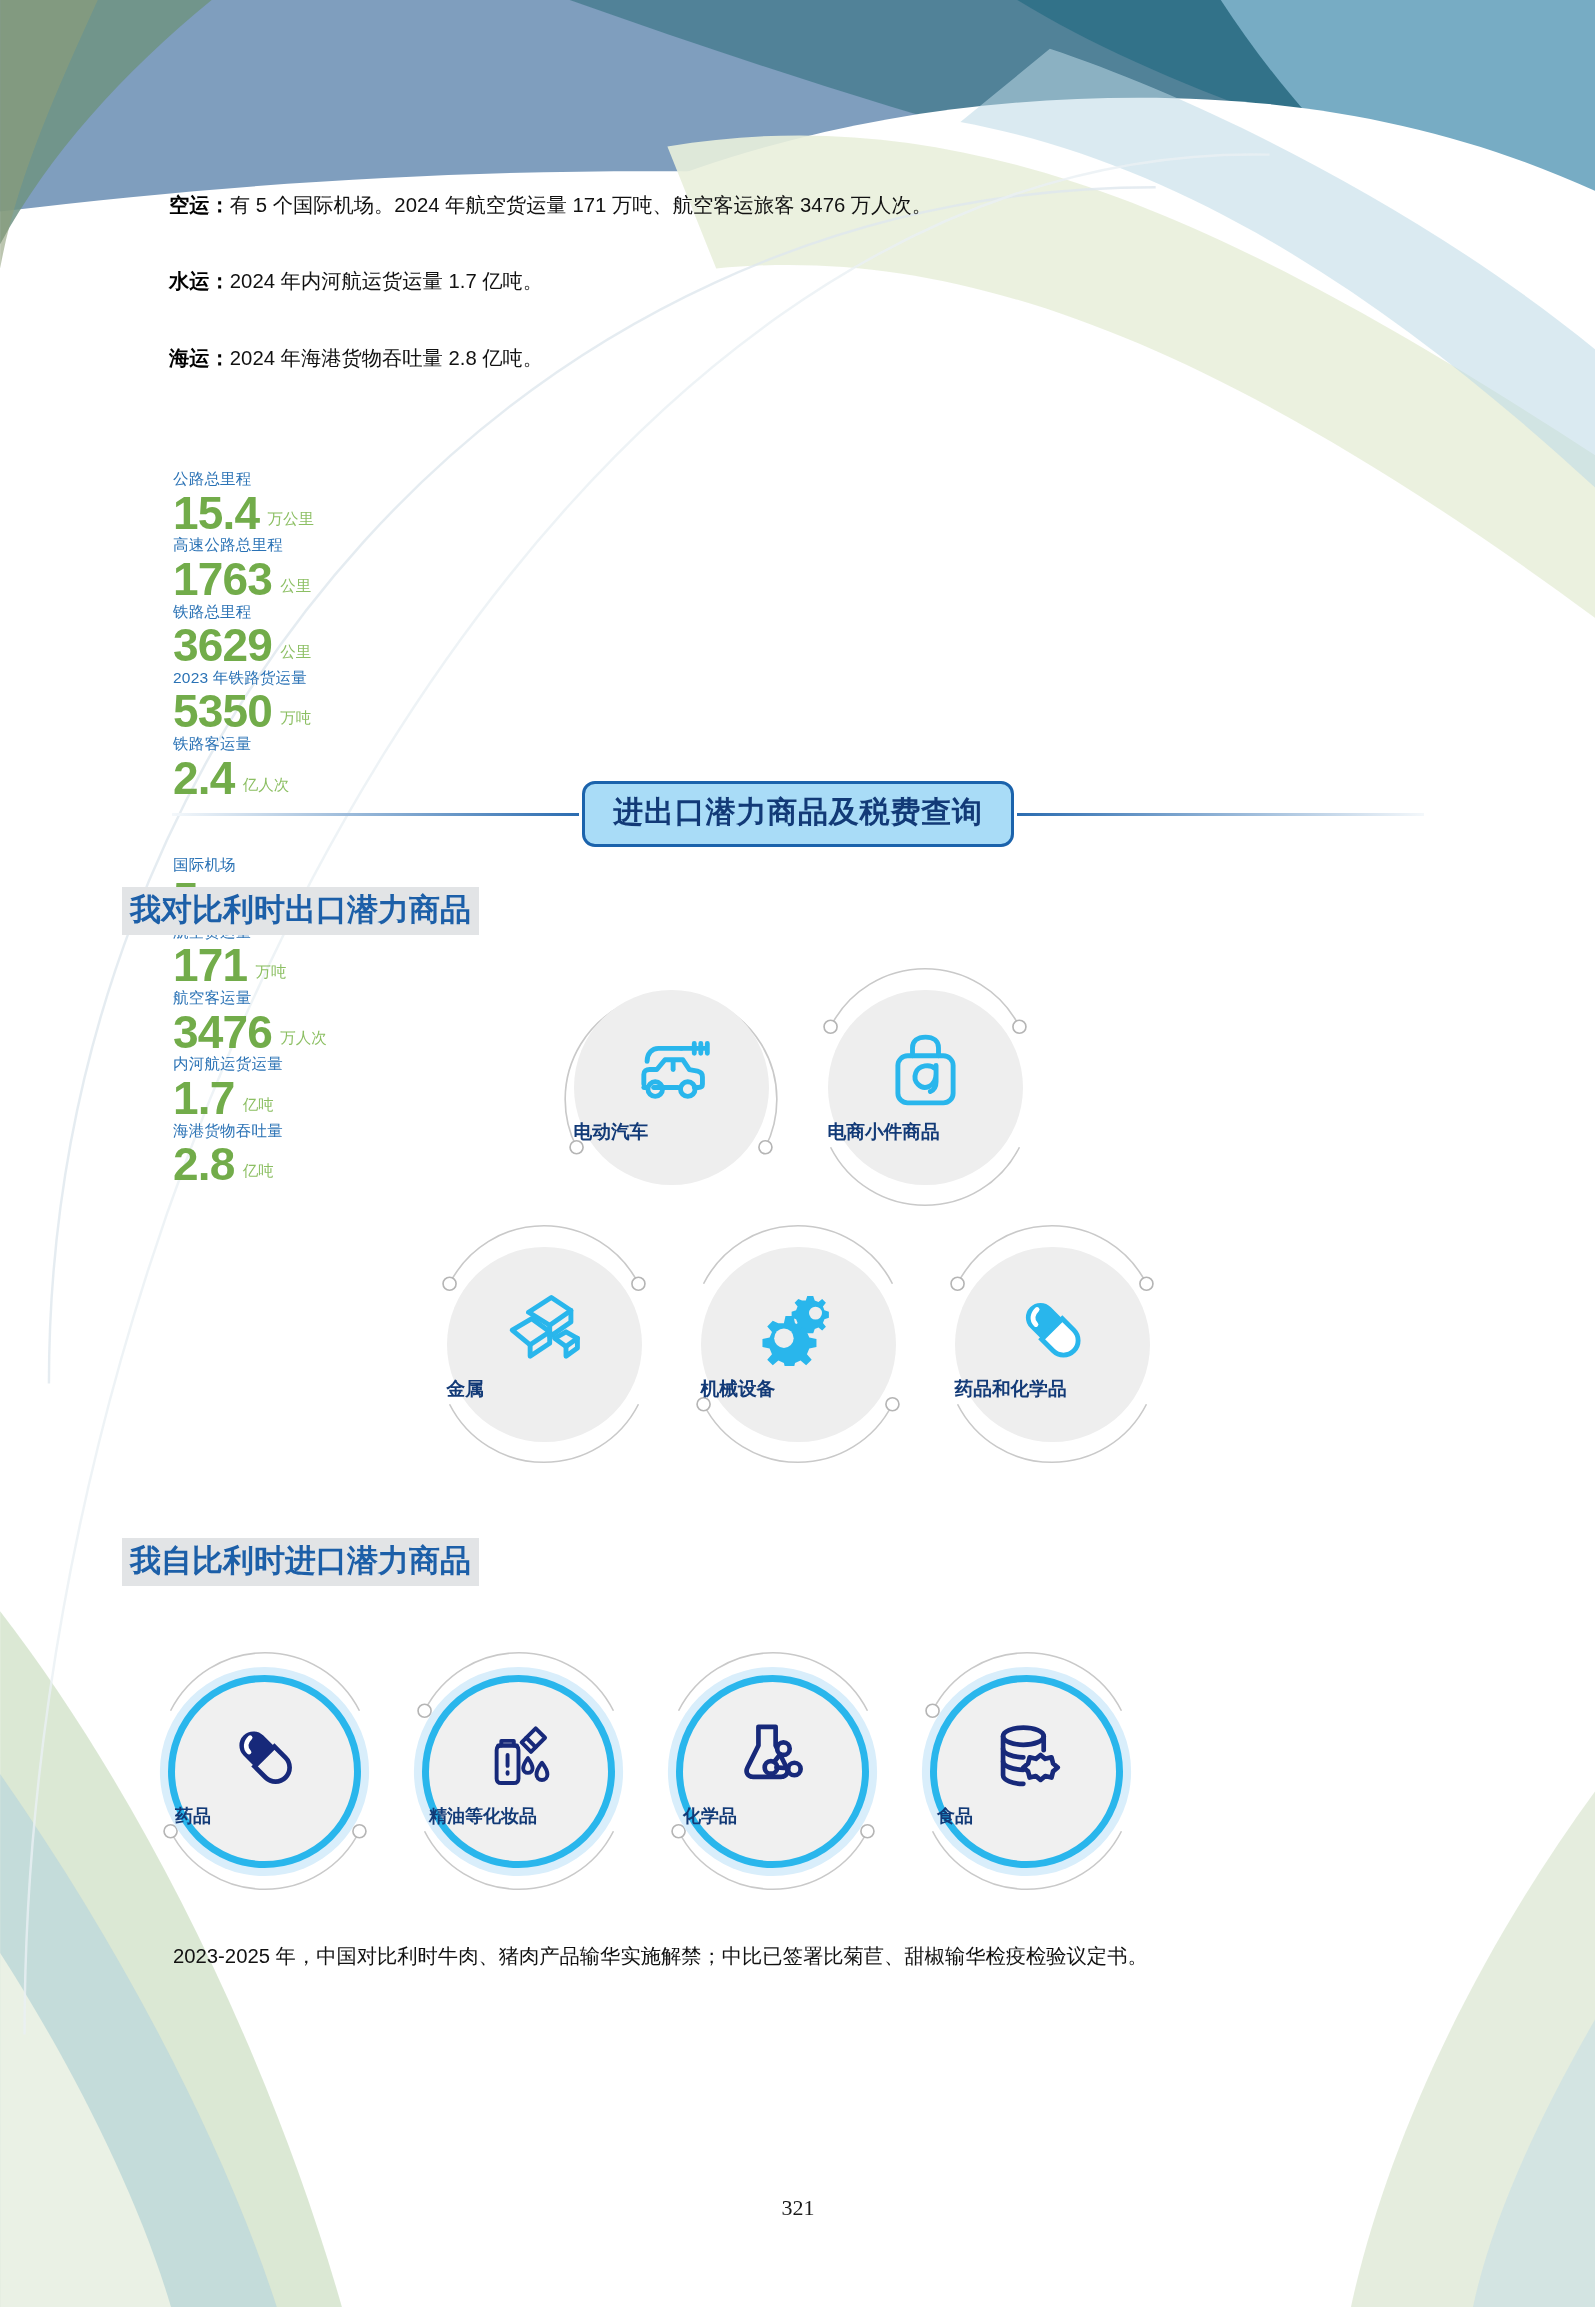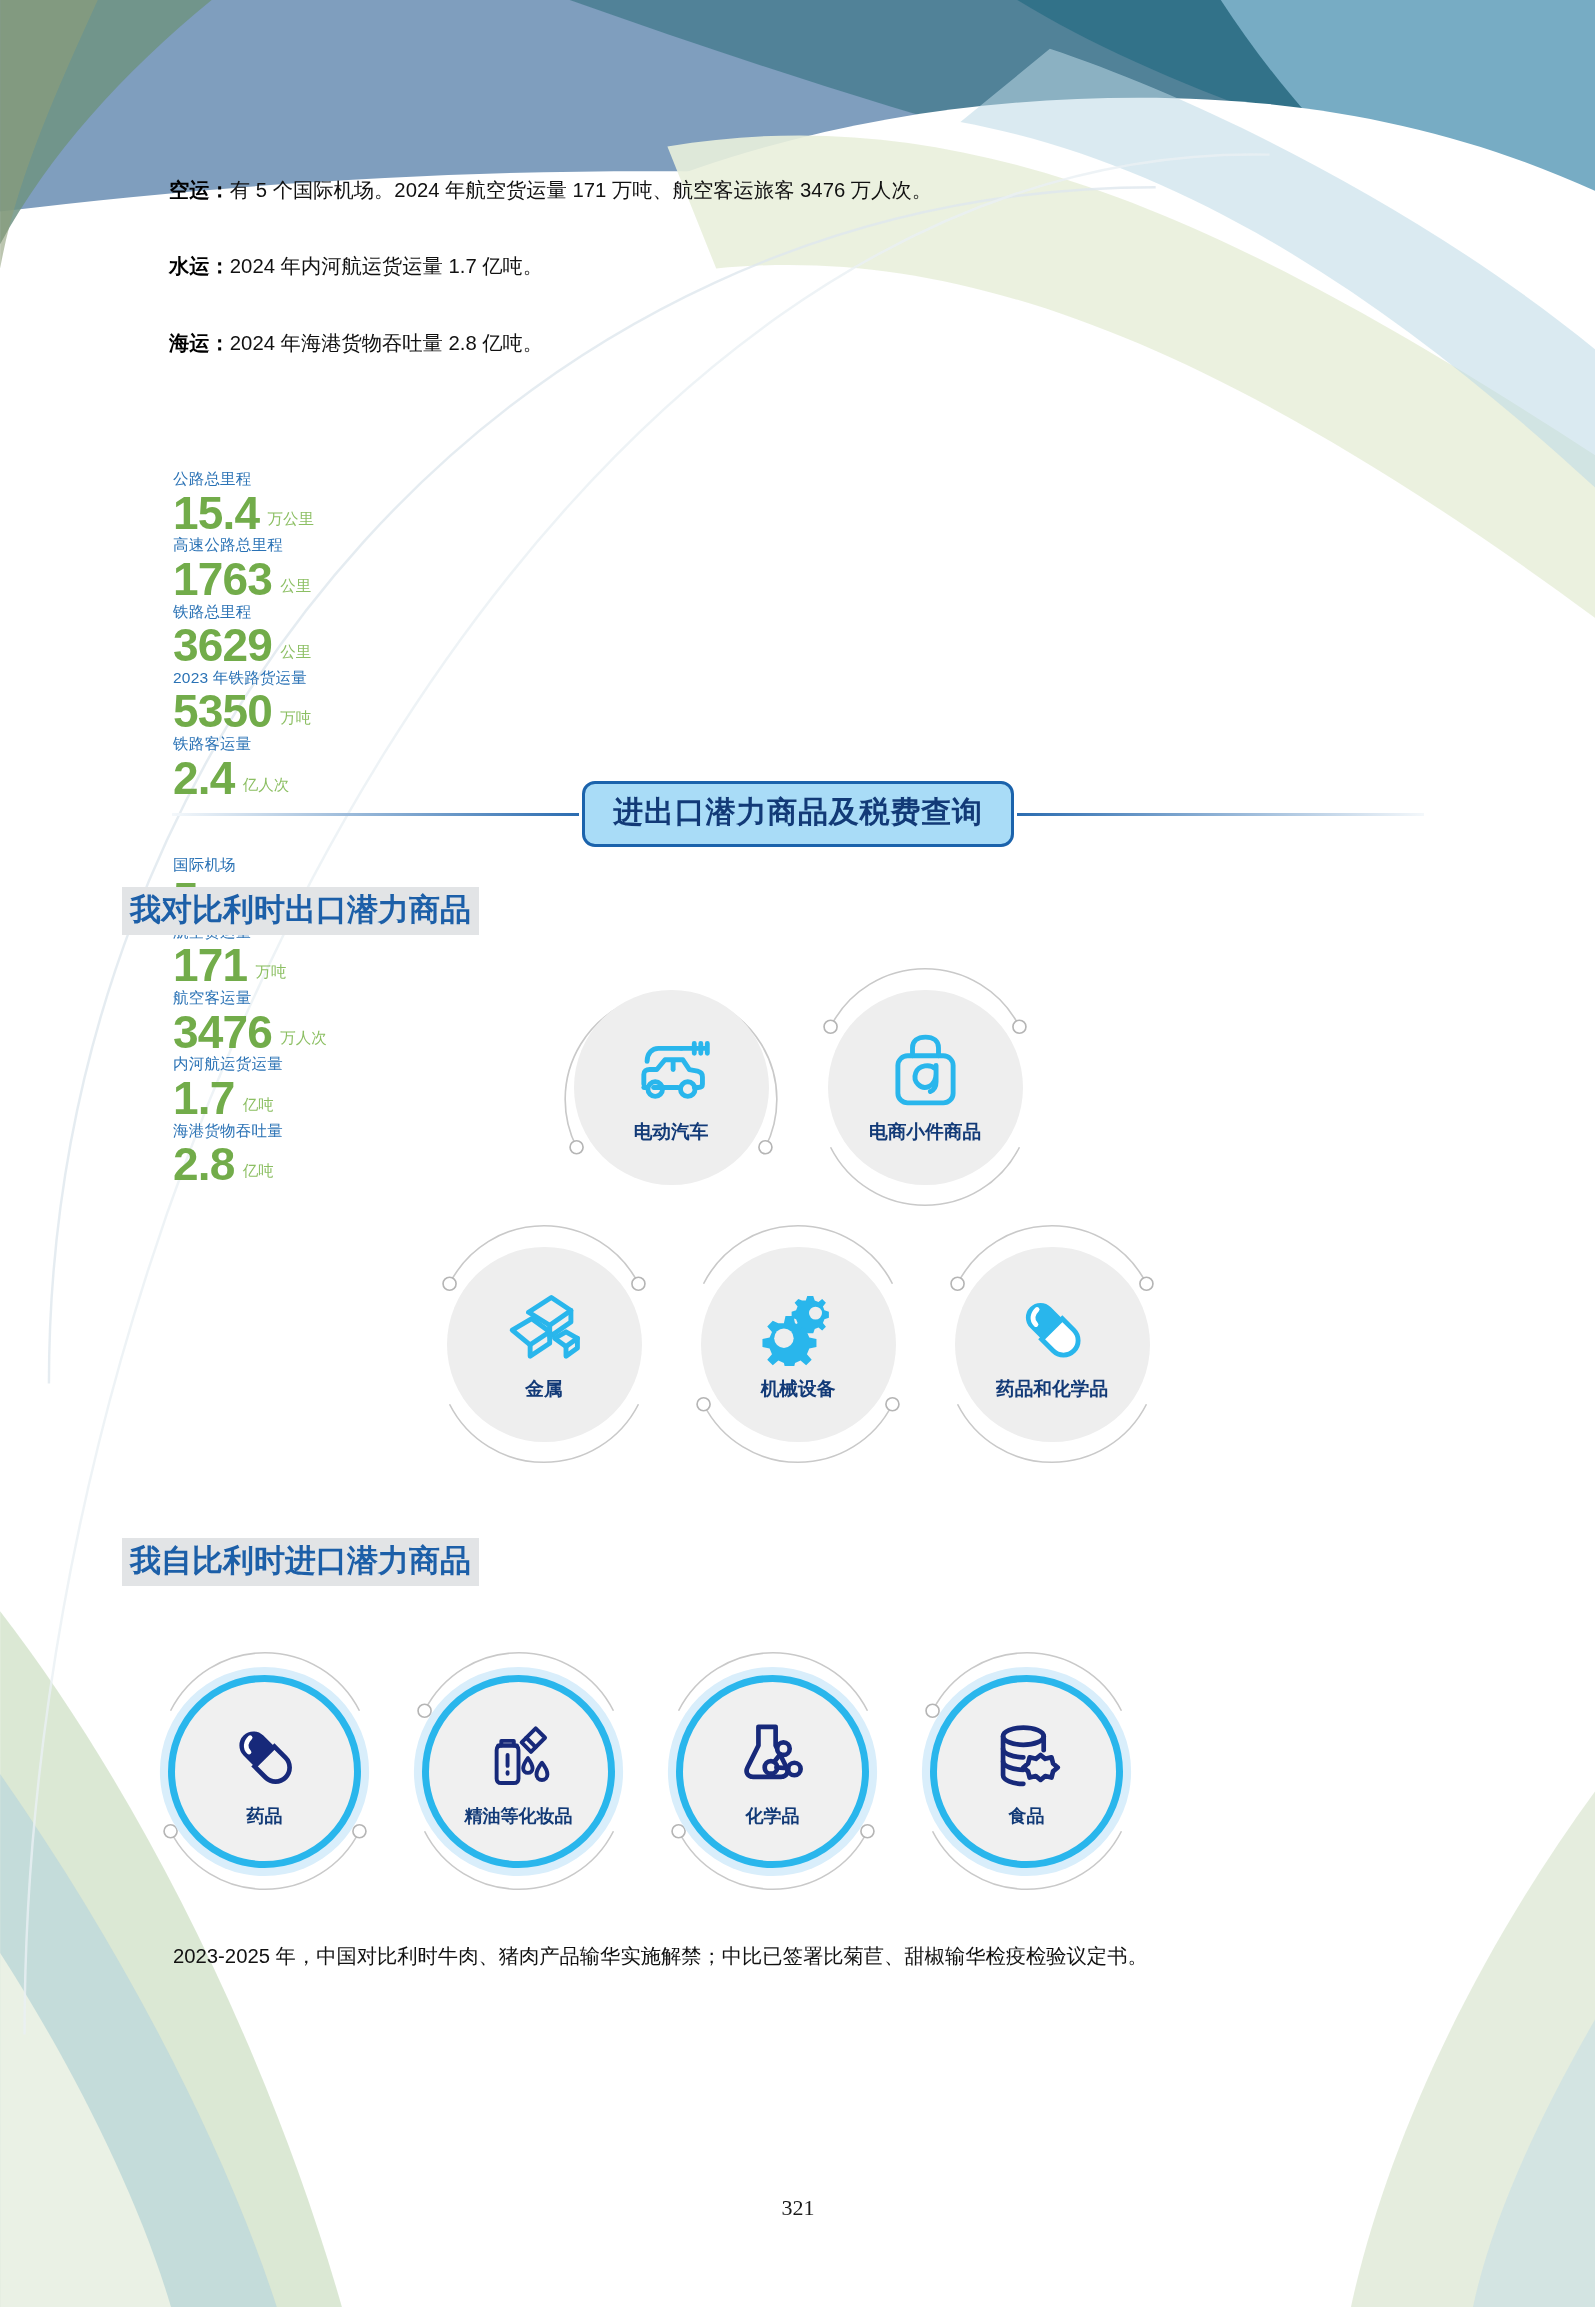--- a/index.html
+++ b/index.html
@@ -9,21 +9,21 @@
     font-family:"Liberation Sans","DejaVu Sans",sans-serif;
   }
 
   
   .bg{position:absolute;inset:0;overflow:hidden;z-index:0;}
   .bg svg{display:block;width:1596px;height:2307px;}
 
   .page{position:absolute;inset:0;z-index:2;}
 
   
-  .intro{position:absolute;left:169px;top:175px;width:1269px;}
+  .intro{position:absolute;left:169px;top:190px;width:1269px;}
   .intro p{margin:0 0 46px 0;font-size:20.3px;line-height:1.5;color:#111;
            font-family:"Liberation Sans","DejaVu Sans",sans-serif;}
   .intro p b{font-weight:bold;color:#000;}
 
   
   .stats{position:absolute;left:173px;top:469px;width:1278px;}
   .stat-row{display:flex;width:100%;margin-bottom:55px;flex-direction:column;}
   .stat{flex:0 0 20%;}
   .stat .lbl{font-size:15.5px;color:#2a72b5;letter-spacing:0.2px;margin-bottom:1.6px;
              white-space:nowrap;}
@@ -49,21 +49,21 @@
   .sub-head{position:absolute;left:122px;font-size:31px;font-weight:bold;
             color:#1c5fa8;background:#e2e4e6;padding:2.4px 8.1px 4.1px 8.1px;}
 
   
   .circles{position:absolute;}
   .crow{display:flex;justify-content:center;}
   .cell{position:relative;width:254px;height:254px;display:flex;
         align-items:center;justify-content:center;}
   .cell .arcs{position:absolute;inset:0;}
   .disc{width:195px;height:195px;border-radius:50%;background:#eeeeee;
-        display:flex;flex-direction:column;align-items:center;justify-content:center;
+        display:flex;flex-direction:column;justify-content:center;
         position:relative;z-index:2;}
   .disc .ico{height:85px;display:flex;align-items:center;justify-content:center;
              margin-bottom:3.3px;}
   .disc .cap{font-size:18.7px;font-weight:bold;color:#123a77;white-space:nowrap;
              margin-top:1.6px;}
 
   
   .cell.imp .disc{background:#f0f0f0;border:7.3px solid #29b6ec;
                   box-shadow:0 0 0 8.1px #d9eefb;width:179px;height:179px;}
   .cell.imp .disc .cap{font-size:18px;}

